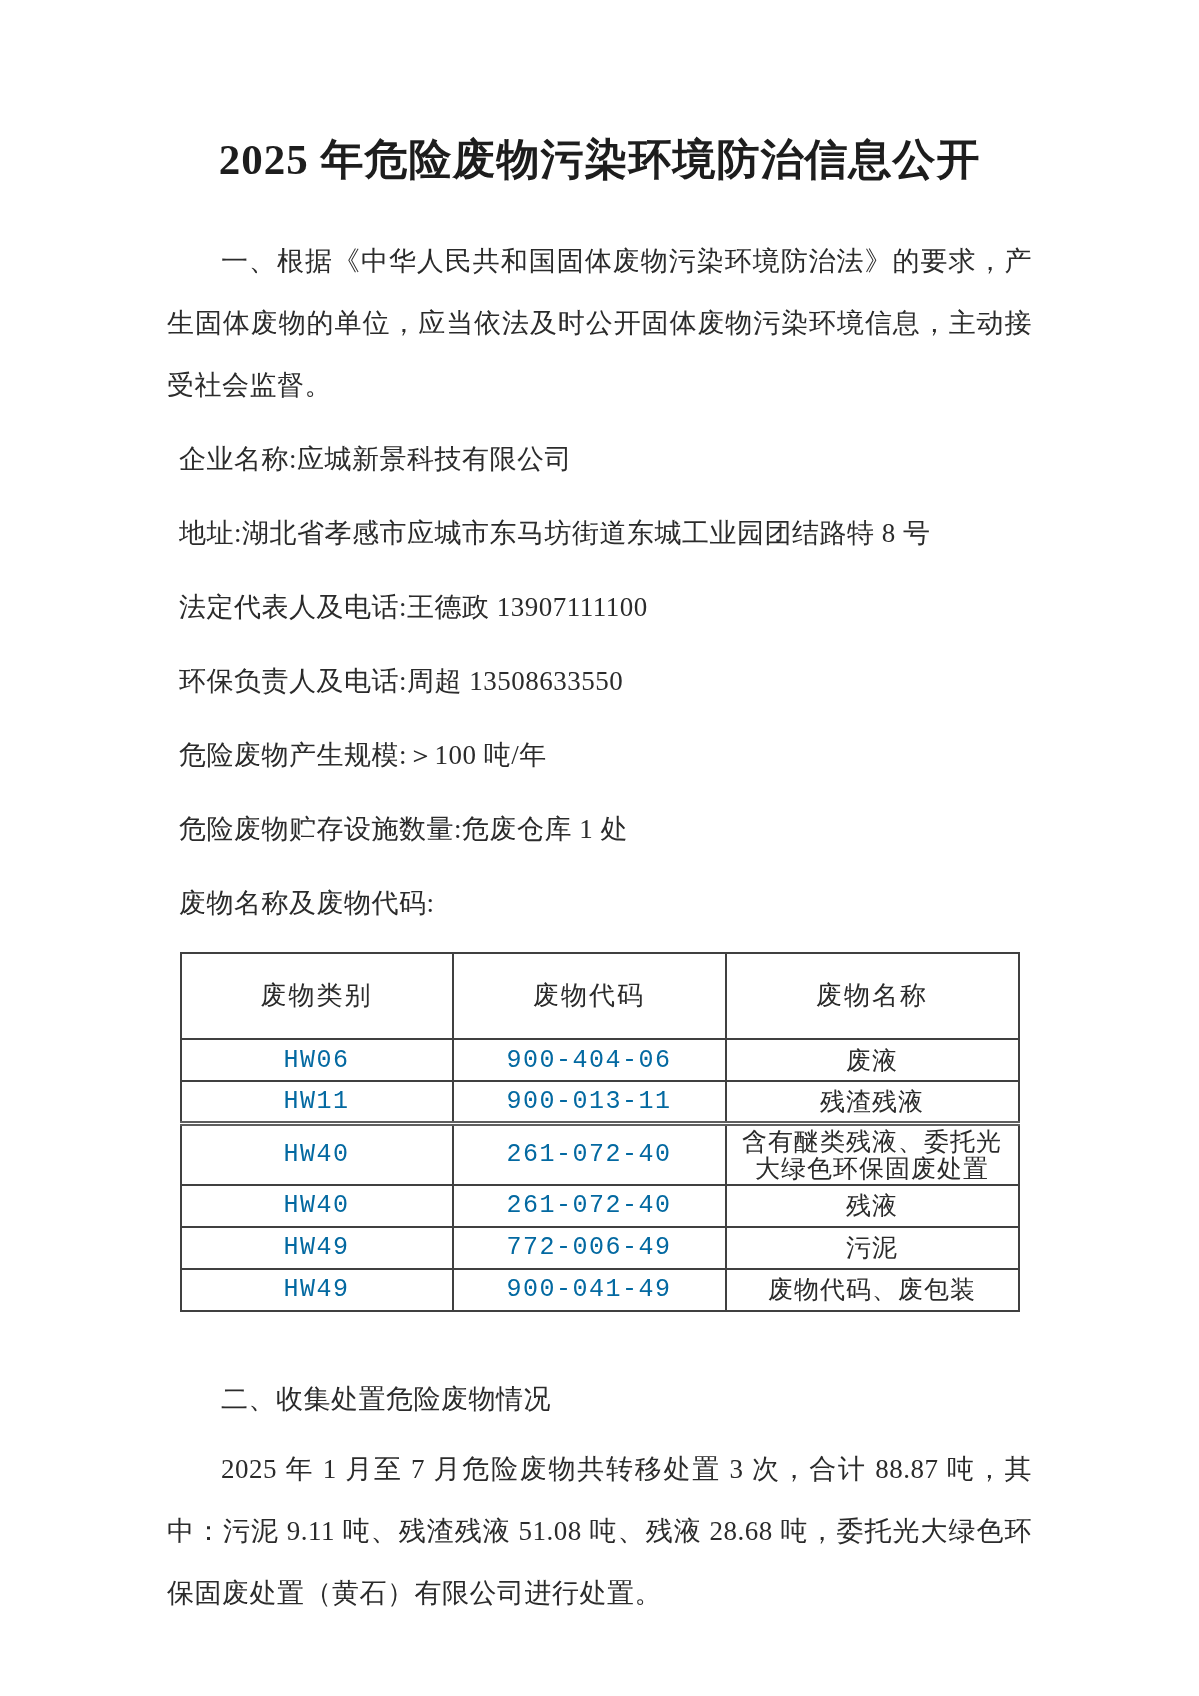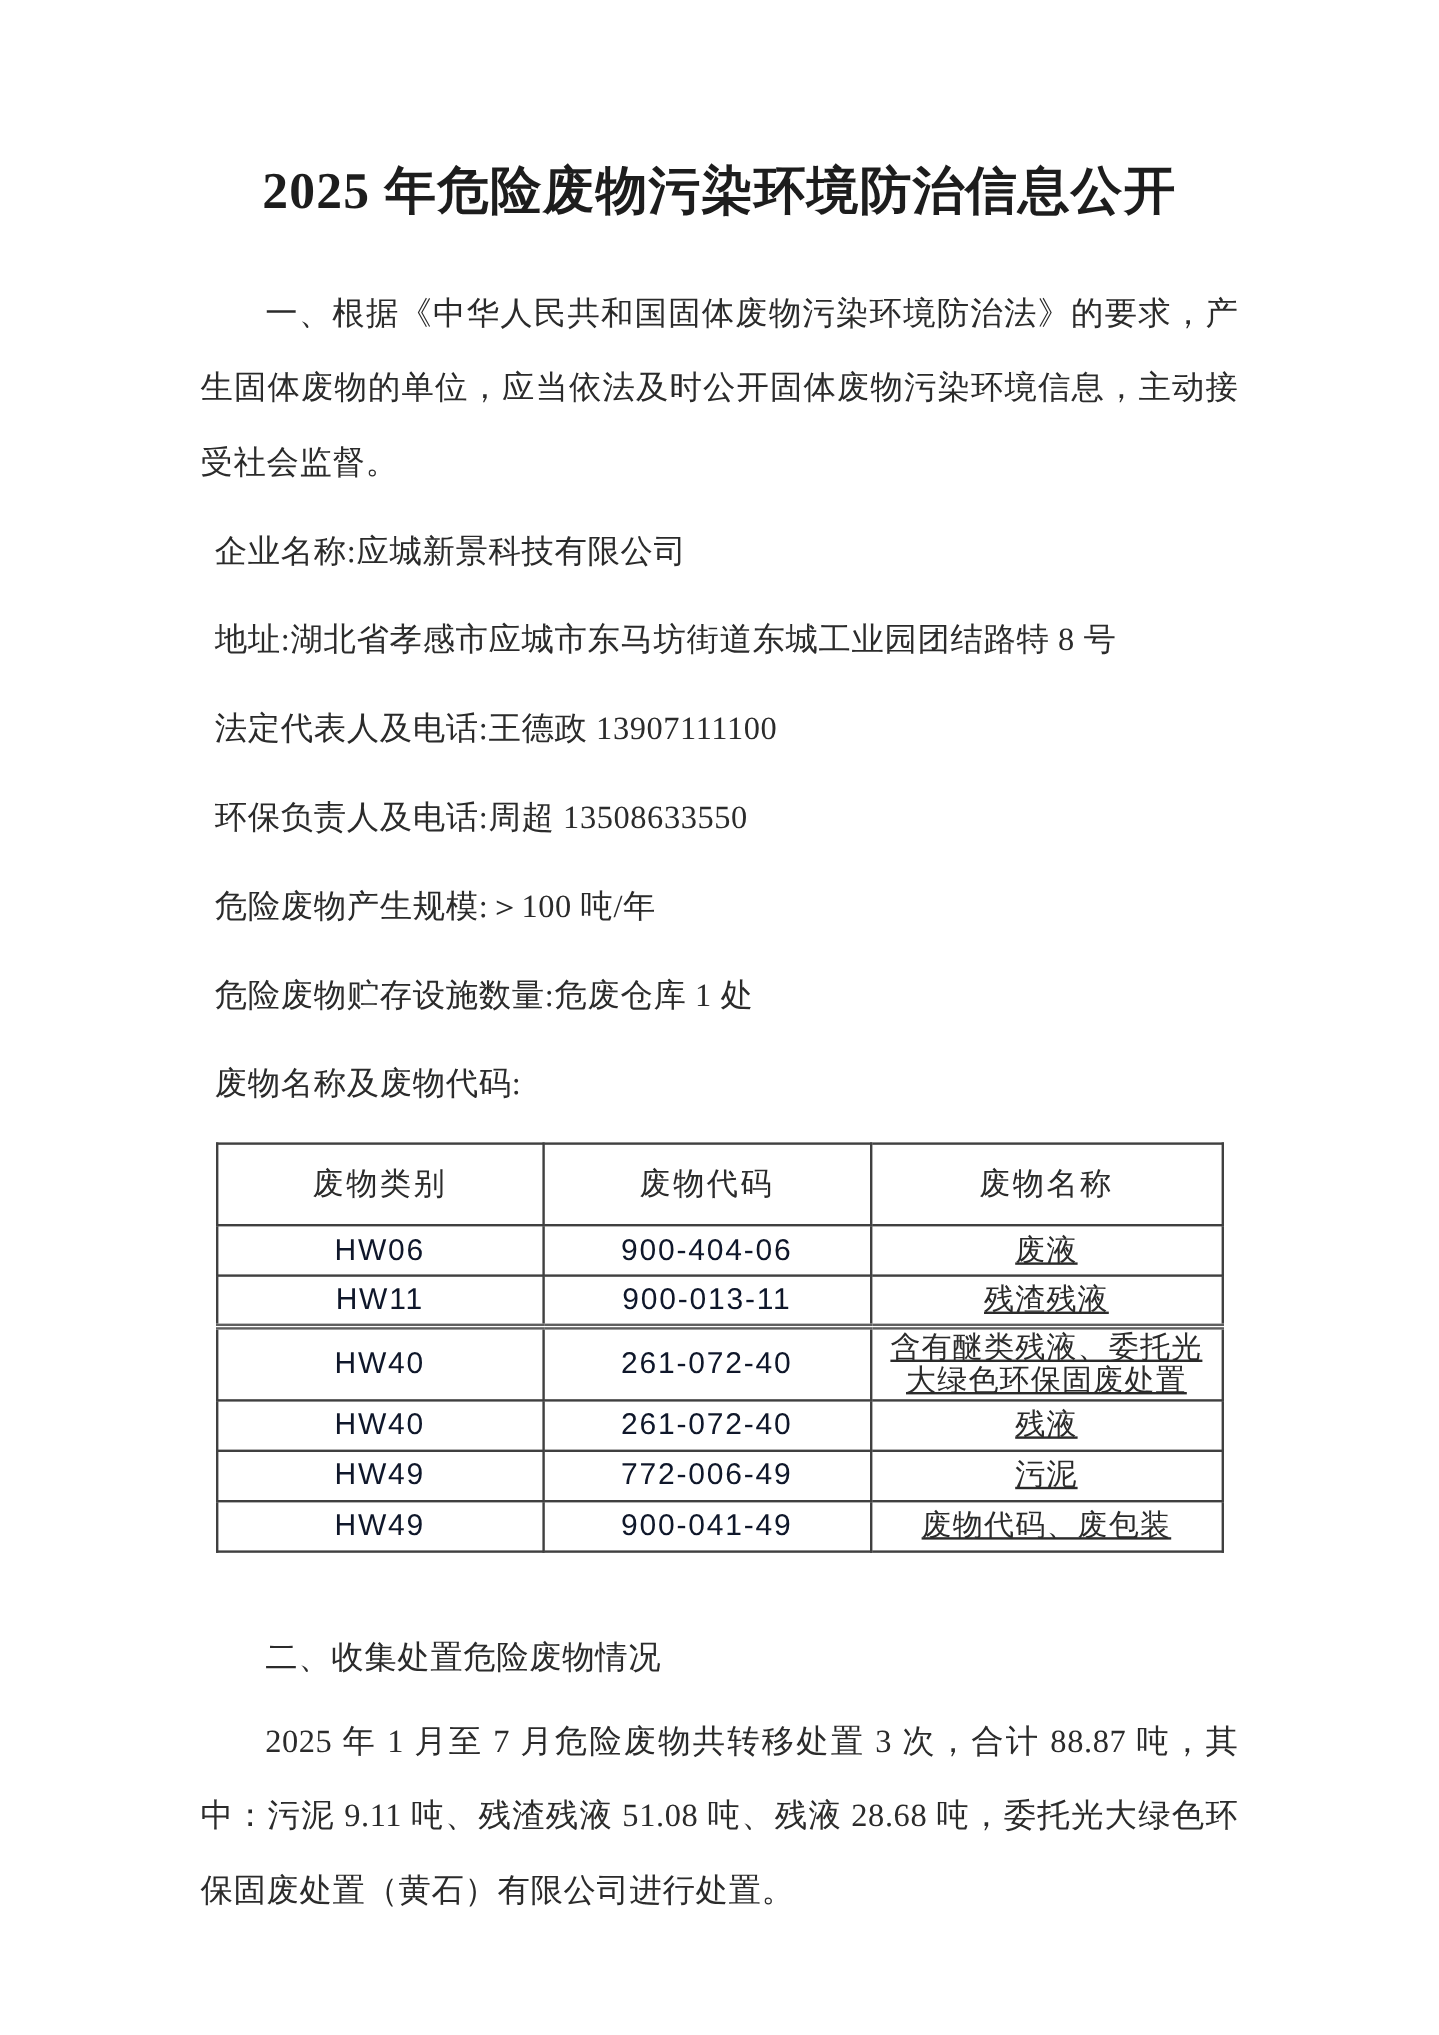--- a/index.html
+++ b/index.html
@@ -55,43 +55,42 @@
   }
   table.waste-table th,
   table.waste-table td {
     border: 2px solid #404040;
     text-align: center;
     vertical-align: middle;
     padding: 2px 4px;
     font-weight: normal;
   }
   table.waste-table thead tr {
-    height: 68px;
+    height: 86px;
   }
   table.waste-table tbody tr {
     height: 42px;
   }
   table.waste-table th {
     font-size: 26px;
     letter-spacing: 2px;
   }
   table.waste-table td {
     font-size: 25px;
     line-height: 27px;
   }
   td.code-cell {
-    font-family: Liberation Sans, sans-serif;
-    color: #0f172a;
+    font-family: Liberation Mono, monospace;
+    color: #0369a1;
     letter-spacing: 1.5px;
     font-weight: 300;
   }
   td.name-cell {
     font-size: 26px;
     letter-spacing: 1px;
-    text-decoration: underline;
   }
   tr.row-thick td {
     border-top: 5px double #5f5f5f;
   }
   p.section-heading {
     margin: 56px 0 0 0;
     text-indent: 2em;
   }
   p.closing-para {
     margin-top: 8px;

